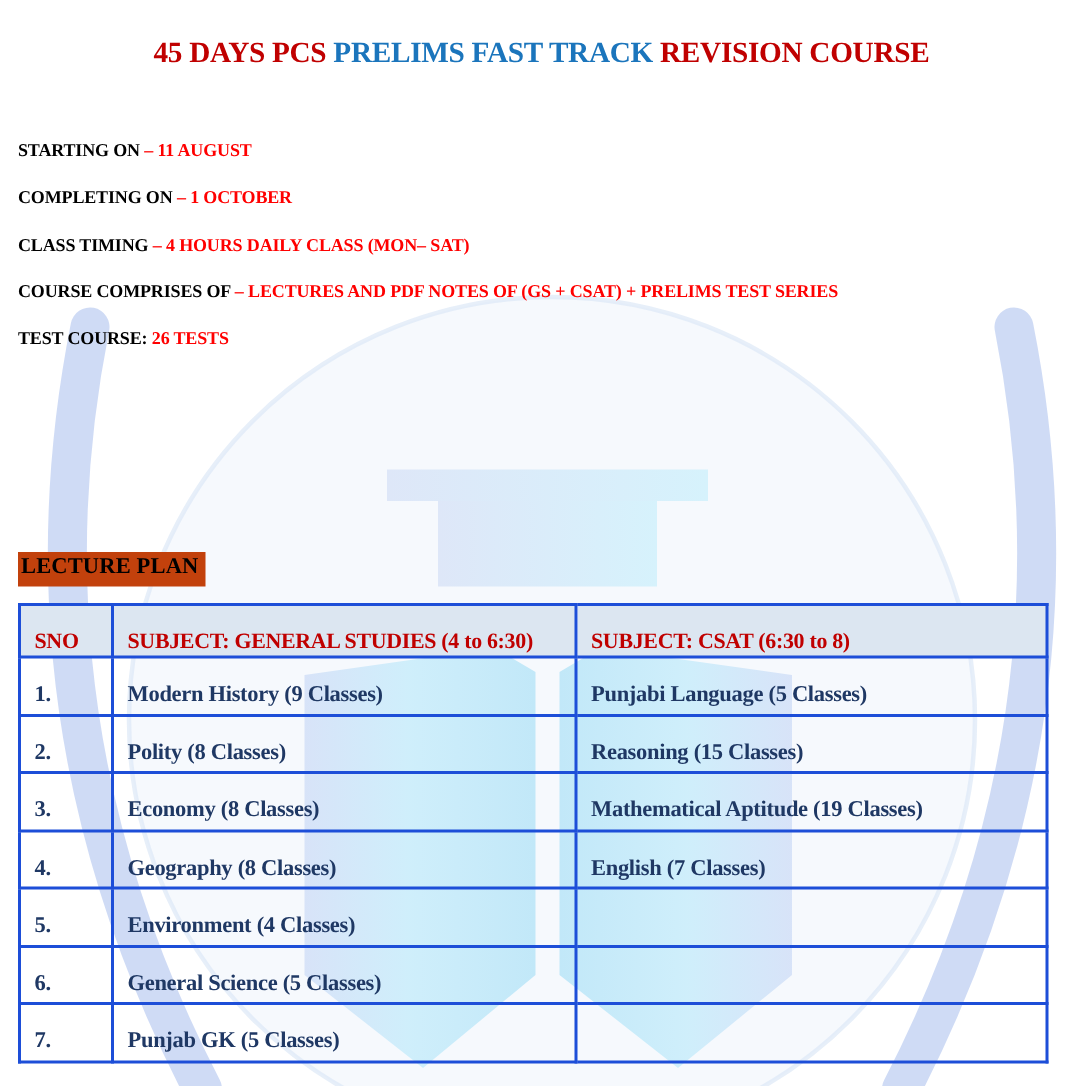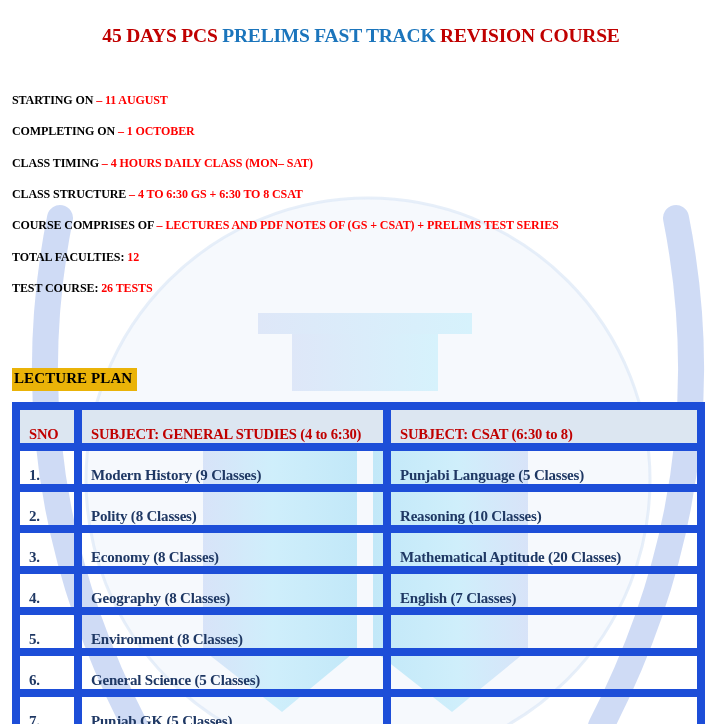--- a/index.html
+++ b/index.html
@@ -31,31 +31,31 @@
   .info-line {
     height:31.35px; line-height:16px; font-size:12px; font-weight:bold;
     color:#000000; letter-spacing:-0.1px; white-space:nowrap;
   }
   .info-line .val { color:#FF0000; }
 
   .section-heading {
     position:absolute; top:368px; left:12px;
   }
   .section-heading span {
-    display:inline-block; background:#eab308; color:#000000;
+    display:inline-block; background:#c2410c; color:#000000;
     font-size:15px; font-weight:bold; padding:2px 5px 4px 2px;
     letter-spacing:0.1px;
   }
 
   table.lecture {
     position:absolute; top:402px; left:12px; width:685px;
     border-collapse:collapse; table-layout:fixed;
   }
   table.lecture th, table.lecture td {
-    border:8px solid #1d4ed8; vertical-align:top;
+    border:2px solid #1d4ed8; vertical-align:top;
     padding:16px 9px 0 9px; white-space:nowrap; overflow:hidden;
   }
   table.lecture th {
     height:35px; background:#DCE6F1; color:#C00000;
     font-size:14.6px; font-weight:bold; text-align:left;
     letter-spacing:-0.2px;
   }
   table.lecture td {
     height:38.5px; color:#1F3864; font-size:15px; font-weight:bold;
     letter-spacing:-0.2px; background:transparent;
@@ -99,23 +99,21 @@
 </svg>
 
 <div class="content">
 
   <div class="title"><span class="t-red">45 DAYS PCS </span><span class="t-blue">PRELIMS FAST TRACK </span><span class="t-red">REVISION COURSE</span></div>
 
   <div class="info">
     <div class="info-line"><span class="lbl">STARTING ON </span><span class="val">– 11 AUGUST</span></div>
     <div class="info-line"><span class="lbl">COMPLETING ON </span><span class="val">– 1 OCTOBER</span></div>
     <div class="info-line"><span class="lbl">CLASS TIMING </span><span class="val">– 4 HOURS DAILY CLASS (MON– SAT)</span></div>
-    <div class="info-line"><span class="lbl">CLASS STRUCTURE </span><span class="val">– 4 TO 6:30 GS + 6:30 TO 8 CSAT</span></div>
     <div class="info-line"><span class="lbl">COURSE COMPRISES OF </span><span class="val">– LECTURES AND PDF NOTES OF (GS + CSAT) + PRELIMS TEST SERIES</span></div>
-    <div class="info-line"><span class="lbl">TOTAL FACULTIES: </span><span class="val">12</span></div>
     <div class="info-line"><span class="lbl">TEST COURSE: </span><span class="val">26 TESTS</span></div>
   </div>
 
   <div class="section-heading">
     <span>LECTURE PLAN</span>
   </div>
 
   <table class="lecture">
     <colgroup>
         <col style="width:62px">
@@ -131,35 +129,35 @@
     </thead>
     <tbody>
       <tr>
         <td>1.</td>
         <td>Modern History (9 Classes)</td>
         <td>Punjabi Language (5 Classes)</td>
       </tr>
       <tr>
         <td>2.</td>
         <td>Polity (8 Classes)</td>
-        <td>Reasoning (10 Classes)</td>
+        <td>Reasoning (15 Classes)</td>
       </tr>
       <tr>
         <td>3.</td>
         <td>Economy (8 Classes)</td>
-        <td>Mathematical Aptitude (20 Classes)</td>
+        <td>Mathematical Aptitude (19 Classes)</td>
       </tr>
       <tr>
         <td>4.</td>
         <td>Geography (8 Classes)</td>
         <td>English (7 Classes)</td>
       </tr>
       <tr>
         <td>5.</td>
-        <td>Environment (8 Classes)</td>
+        <td>Environment (4 Classes)</td>
         <td></td>
       </tr>
       <tr>
         <td>6.</td>
         <td>General Science (5 Classes)</td>
         <td></td>
       </tr>
       <tr>
         <td>7.</td>
         <td>Punjab GK (5 Classes)</td>

